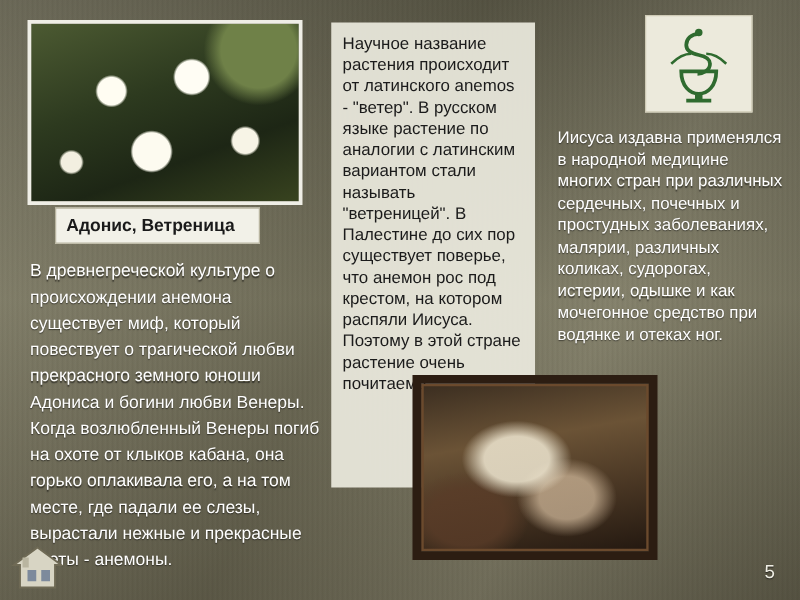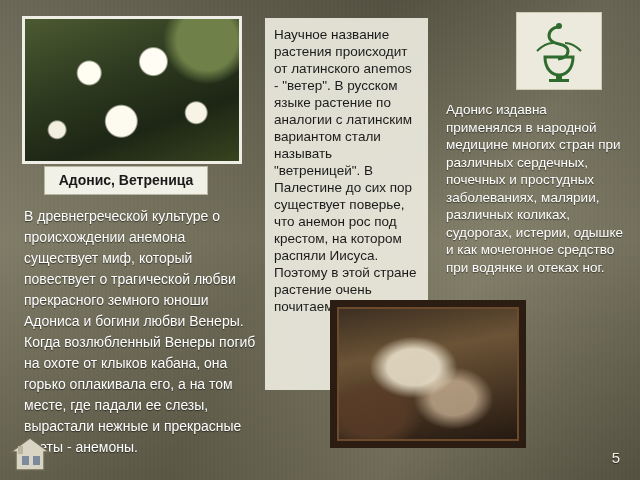--- a/index.html
+++ b/index.html
@@ -114,21 +114,20 @@
     top: 166px;
     width: 164px;
     background: #f2f1e8;
     color: #1a1a1a;
     border: 1px solid #b9b5a0;
     padding: 5px 8px;
     font-size: 14px;
     line-height: 17px;
     font-weight: bold;
     box-sizing: border-box;
-    text-align: center;
   }
   .slide-number {
     position: absolute;
     right: 20px;
     bottom: 14px;
     color: #efeee4;
     font-size: 15px;
     text-shadow: 0 1px 1px rgba(0,0,0,0.6);
   }
   .home-icon {
@@ -154,21 +153,21 @@
       <path d="M22 40 C22 52 29 58 36 58 C43 58 50 52 50 40 Z" fill="none" stroke="#2f6b2f" stroke-width="3"></path>
       <rect x="33" y="58" width="6" height="5" fill="#2f6b2f"></rect>
       <rect x="26" y="62" width="20" height="3" fill="#2f6b2f"></rect>
       <path d="M14 34 C20 28 26 26 30 26" fill="none" stroke="#2f6b2f" stroke-width="2"></path>
       <path d="M58 34 C52 28 46 26 42 26" fill="none" stroke="#2f6b2f" stroke-width="2"></path>
     </svg>
   </div>
 
   <div class="textbox tb-center">Научное название растения происходит от латинского anemos - "ветер". В русском языке растение по аналогии с латинским вариантом стали называть "ветреницей". В Палестине до сих пор существует поверье, что анемон рос под крестом, на котором распяли Иисуса. Поэтому в этой стране растение очень почитаемо.</div>
 
-  <div class="textbox tb-right">Адонис издавна применялся в народной медицине многих стран при различных сердечных, почечных и простудных заболеваниях, малярии, различных коликах, судорогах, истерии, одышке и как мочегонное средство при водянке и отеках ног.</div>
+  <div class="textbox tb-right">Иисуса издавна применялся в народной медицине многих стран при различных сердечных, почечных и простудных заболеваниях, малярии, различных коликах, судорогах, истерии, одышке и как мочегонное средство при водянке и отеках ног.</div>
 
   <div class="textbox tb-left">В древнегреческой культуре о происхождении анемона существует миф, который повествует о трагической любви прекрасного земного юноши Адониса и богини любви Венеры. Когда возлюбленный Венеры погиб на охоте от клыков кабана, она горько оплакивала его, а на том месте, где падали ее слезы, вырастали нежные и прекрасные цветы - анемоны.</div>
 
   <div class="caption">Адонис, Ветреница</div>
 
   <div class="photo-painting" title="Картина: Венера оплакивает Адониса"></div>
 
   <div class="home-icon">
     <svg width="44" height="40" viewBox="0 0 44 40" aria-hidden="true">
       <polygon points="22,4 41,18 36,18 36,36 8,36 8,18 3,18" fill="#d8d5c4" stroke="#6f6a55" stroke-width="1.5"></polygon>

